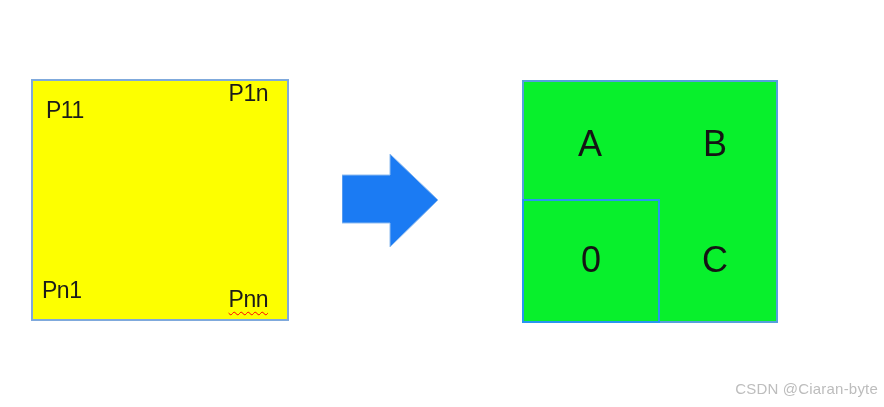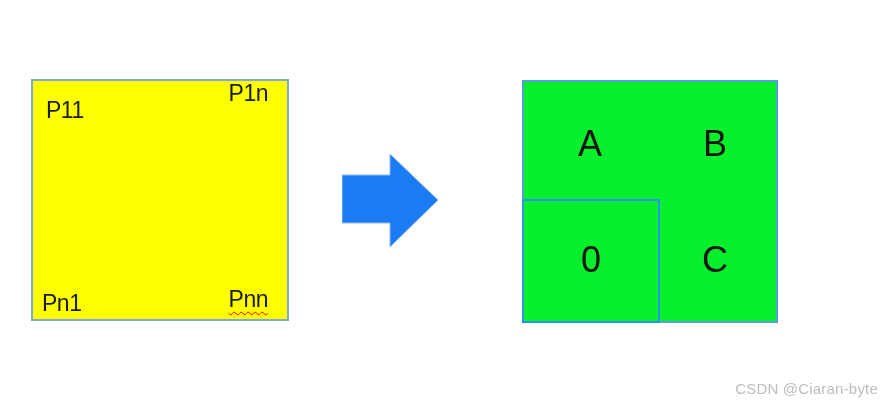--- a/index.html
+++ b/index.html
@@ -32,21 +32,21 @@
     position: absolute;
     font-size: 23px;
     font-weight: 400;
     line-height: 1;
     letter-spacing: -0.5px;
     white-space: nowrap;
     color: #1b1b1b;
   }
   .corner-label.tl { left: 13px;  top: 18px; }
   .corner-label.tr { right: 19px; top: 1px; }
-  .corner-label.bl { left: 9px;   bottom: 4px; }
+  .corner-label.bl { left: 9px;   bottom: 17px; }
   .corner-label.br { right: 19px; bottom: 8px; }
   .misspelled {
     text-decoration: underline wavy #ff0000;
     text-decoration-thickness: 1px;
     text-underline-offset: 4px;
   }
 
   
   .arrow-svg {
     position: absolute;

